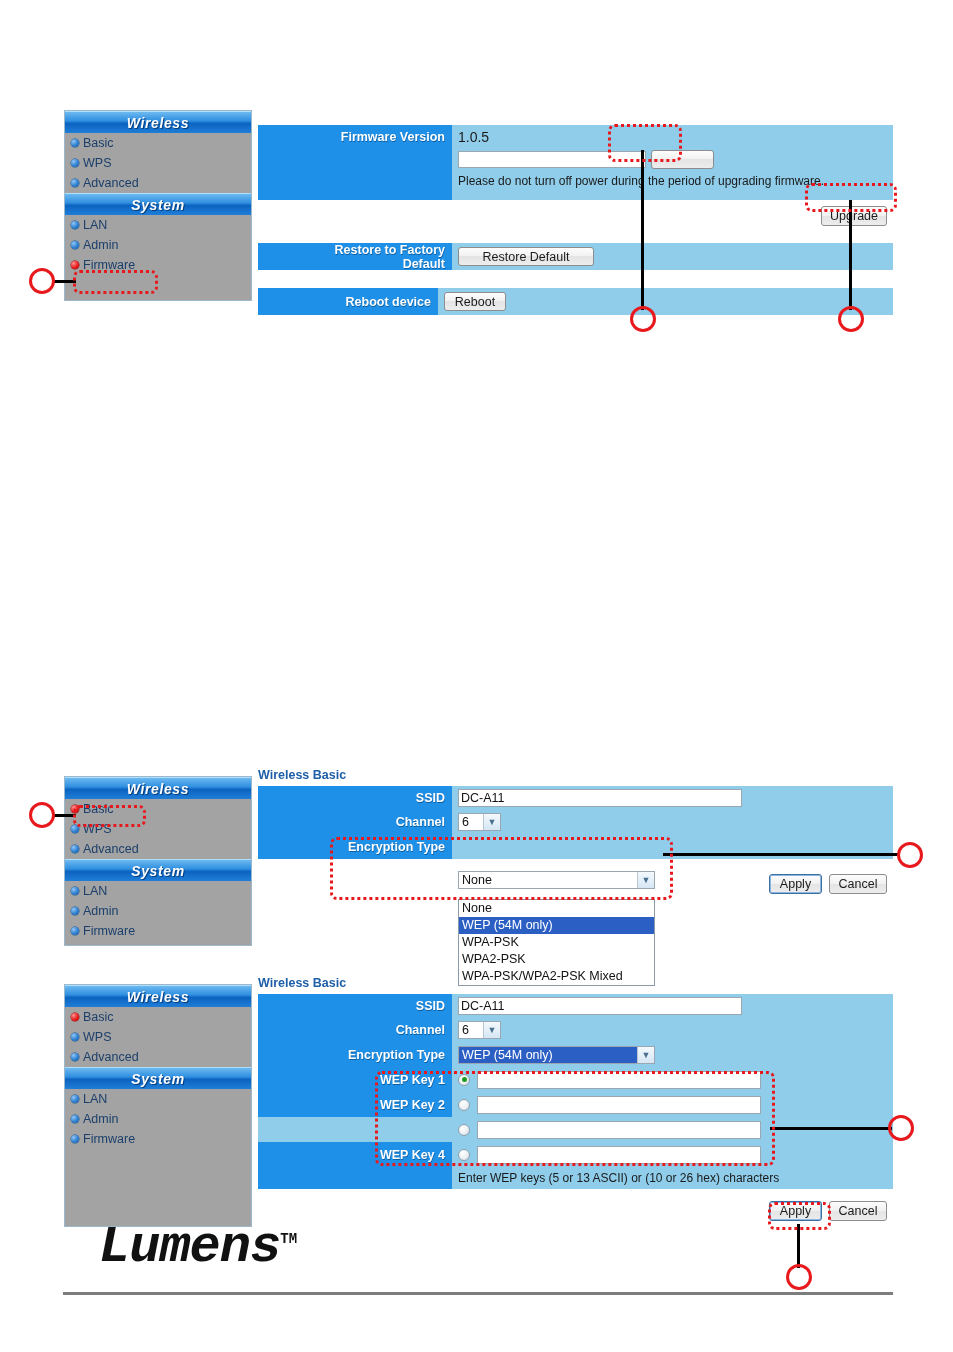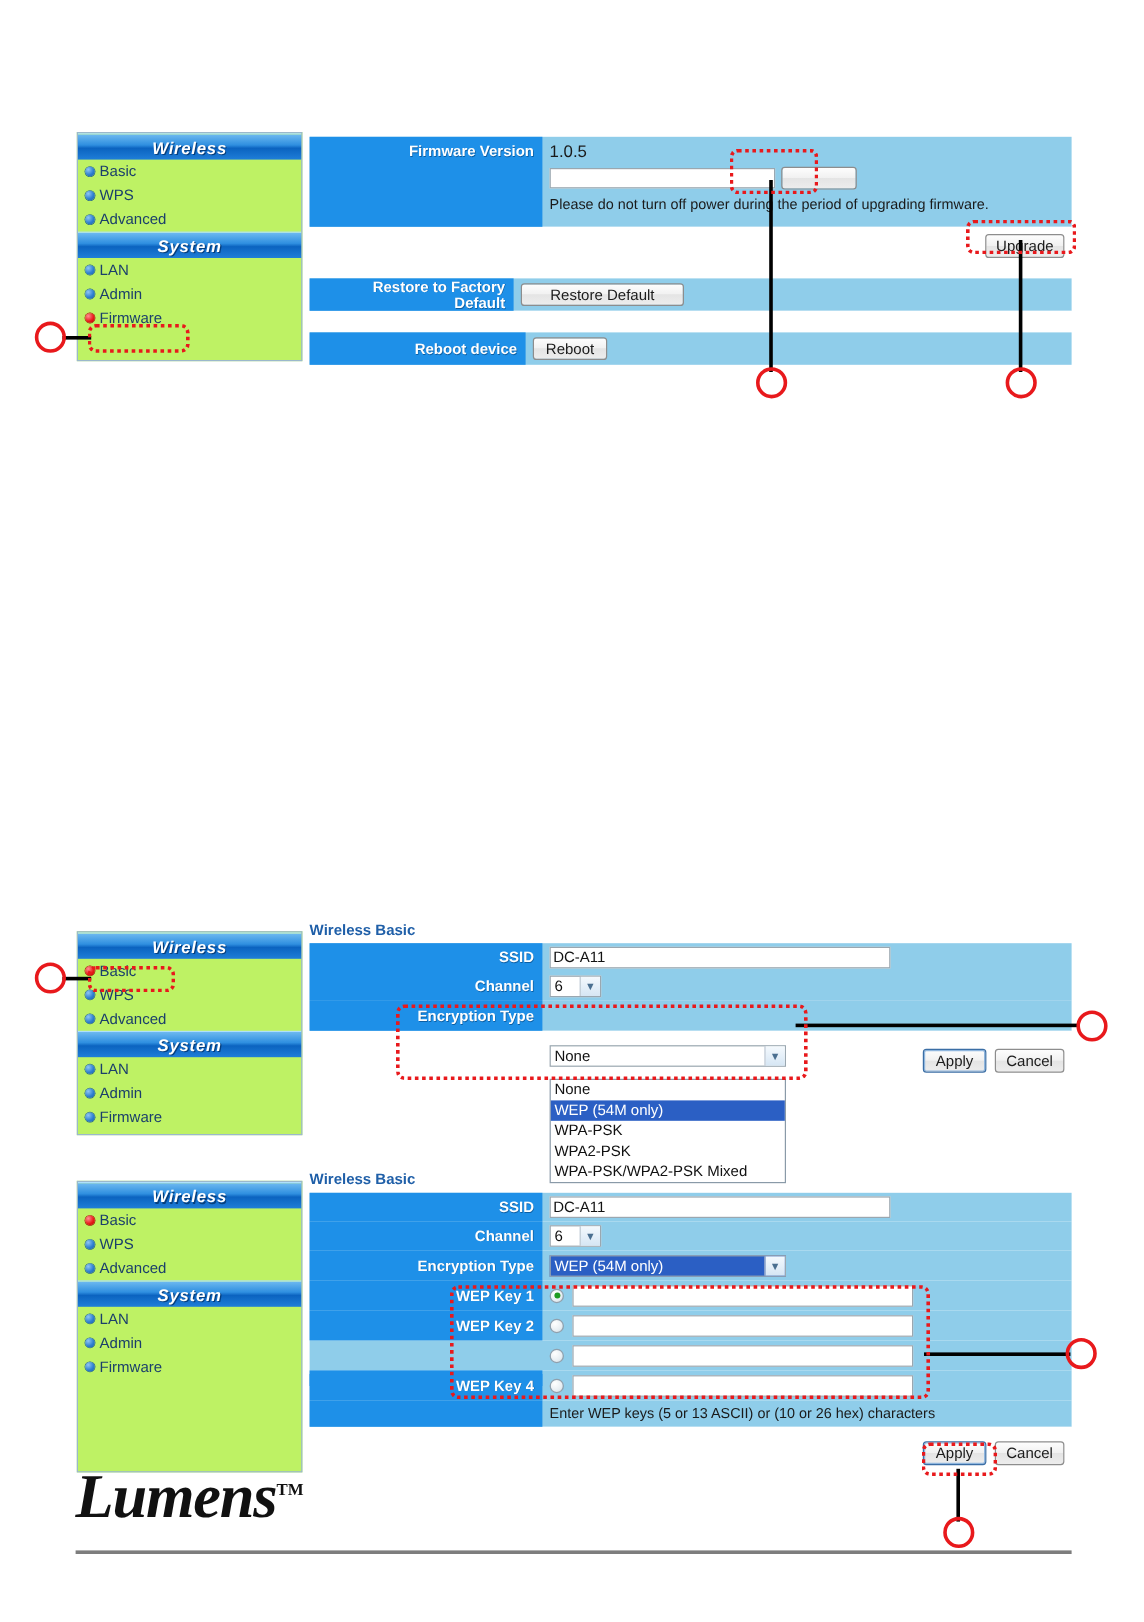--- a/index.html
+++ b/index.html
@@ -10,21 +10,21 @@
     width: 953px; height: 1352px;
     position: relative;
     font-family: "Liberation Sans", sans-serif;
     overflow: hidden;
   }
 
   
   .screen { position: absolute; }
 
   .sidebar {
-    background: #bef264;
+    background: #a3a3a3;
     border: 1px solid #9bb8cc;
     box-sizing: border-box;
   }
   .nav-header {
     height: 22px;
     background: linear-gradient(to bottom,#6db9f0 0%,#2f8fe0 42%,#0b63c0 55%,#1f7ed8 100%);
     border-top: 1px solid #aee0fb;
     color: #ffffff;
     font-weight: bold;
     font-size: 14px;
@@ -210,26 +210,27 @@
     border: 3px dotted #e8191c;
     border-radius: 7px;
     box-sizing: border-box;
     pointer-events: none;
     z-index: 18;
   }
 
   
   .logo {
     position: absolute;
-    font-family: Liberation Serif, serif;
+    font-family: Liberation Mono, monospace;
     font-weight: bold;
     font-style: italic;
     font-size: 52px;
     color: #111111;
     letter-spacing: -1px;
+    margin-left: 36px;
   }
   .logo .tm {
     font-size: 14px;
     vertical-align: super;
     font-style: normal;
     letter-spacing: 0;
   }
   .footer-rule {
     position: absolute;
     background: #7d7d7d;
@@ -263,42 +264,42 @@
     <div class="nav-item">
       <span class="bullet"></span>
       <span>Admin</span>
     </div>
     <div class="nav-item active">
       <span class="bullet"></span>
       <span>Firmware</span>
     </div>
   </div>
 
-  <div class="panel" style="left:194px; top:4px; width:635px;">
+  <div class="panel" style="left:194px; top:15px; width:635px;">
 
     <div class="row" style="height:75px;">
       <div class="lbl" style="width:194px; align-items:flex-start; padding-top:5px;">Firmware Version</div>
       <div class="val" style="flex-direction:column; align-items:flex-start; justify-content:flex-start; padding-top:4px;">
         <div style="font-size:14px;">1.0.5</div>
         <div style="display:flex; align-items:center; margin-top:5px;">
           <input class="txt" type="text" style="width: 188px;" value="">
           <button class="btn" style="margin-left:5px; width:63px; height:19px;"></button>
         </div>
         <div class="hint" style="margin-top:5px;">Please do not turn off power during the period of upgrading firmware.</div>
       </div>
     </div>
 
     <div class="row-blank" style="height:32px; display:flex; align-items:center; justify-content:flex-end; padding-right:6px;">
       <button class="btn">Upgrade</button>
     </div>
 
     <div class="row-gap" style="height:11px;"></div>
 
     <div class="row" style="height:27px;">
-      <div class="lbl" style="width:170px;padding-left:42px;">Restore to Factory Default</div>
+      <div class="lbl" style="width:194px;padding-left:42px;">Restore to Factory Default</div>
       <div class="val">
         <button class="btn" style="width:136px; height:19px;">Restore Default</button>
       </div>
     </div>
 
     <div class="row-gap" style="height:18px;"></div>
 
     <div class="row" style="height:27px;">
       <div class="lbl" style="width:180px;">Reboot device</div>
       <div class="val">

